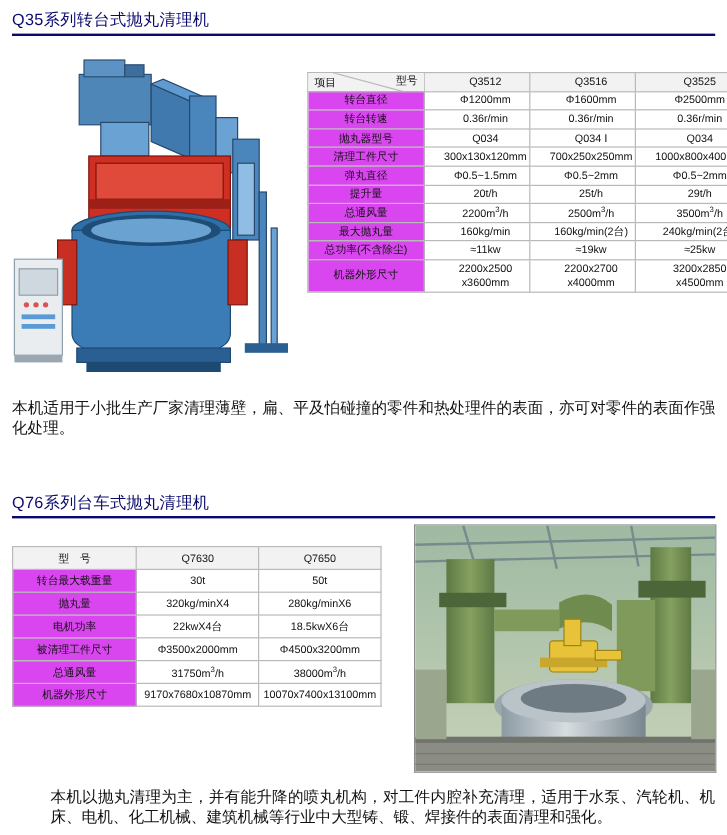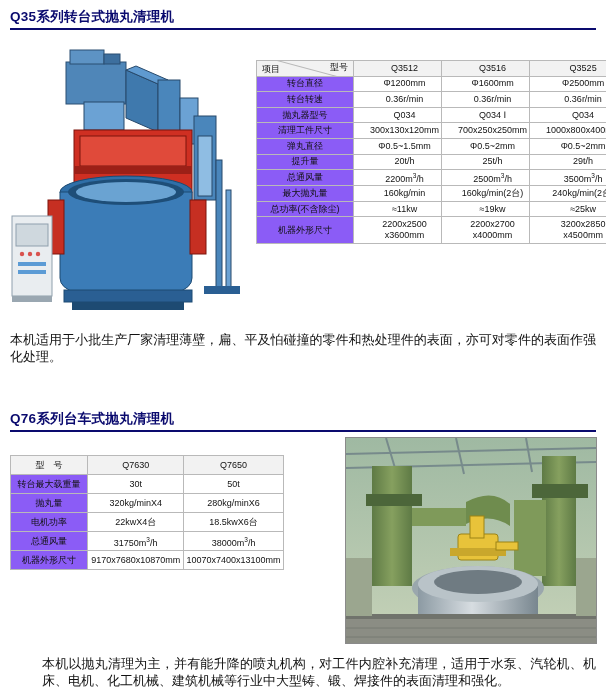--- a/index.html
+++ b/index.html
@@ -16,21 +16,21 @@
     overflow: hidden;
   }
   .page {
     position: relative;
     width: 606px;
     height: 696px;
   }
   .section-title {
     position: absolute;
     font-size: 13.5px;
-    font-weight: bold;
+    font-weight: normal;
     color: #0a0a6e;
     letter-spacing: 0.3px;
   }
   .rule {
     position: absolute;
     height: 2px;
     background: #0a0a6e;
   }
   .caption {
     position: absolute;
@@ -48,21 +48,21 @@
   }
   table.spec td {
     border: 1px solid #b9b9b9;
     text-align: center;
     vertical-align: middle;
     padding: 0 2px;
     color: #111;
     white-space: nowrap;
   }
   table.spec td.lbl {
-    background: #8b5cf6;
+    background: #d946ef;
     font-weight: normal;
   }
   table.spec tr.hdr td {
     background: #f2f2f2;
     font-weight: normal;
   }
   
   .diag {
     position: relative;
     background: #f2f2f2;
@@ -113,21 +113,21 @@
   #table1 td.val { width: 81px; padding-left: 16px; }
   #table1 td.tall { height: 26px; line-height: 11px; white-space: normal; }
 
   
   #table2-wrap {
     position: absolute;
     left: 10px;
     top: 455px;
     width: 295px;
   }
-  #table2 { width: 274px; padding-left: 16px; }
+  #table2 { width: 308px; padding-left: 16px; }
   #table2 td { height: 18px; line-height: 12px; }
   #table2 td.lbl { width: 100px; }
   #table2 td.val { width: 97px; }
 
   
   .art1 {
     position: absolute;
     left: 8px;
     top: 40px;
     width: 240px;
@@ -297,20 +297,25 @@
           </tr>
           <tr>
             <td class="lbl">抛丸量</td>
             <td class="val">320kg/minX4</td>
             <td class="val">280kg/minX6</td>
           </tr>
           <tr>
             <td class="lbl">电机功率</td>
             <td class="val">22kwX4台</td>
             <td class="val">18.5kwX6台</td>
+          </tr>
+          <tr>
+            <td class="lbl">被清理工件尺寸</td>
+            <td class="val">Φ3500x2000mm</td>
+            <td class="val">Φ4500x3200mm</td>
           </tr>
           <tr>
             <td class="lbl">总通风量</td>
             <td class="val">31750m<sup>3</sup>/h</td>
             <td class="val">38000m<sup>3</sup>/h</td>
           </tr>
           <tr>
             <td class="lbl">机器外形尺寸</td>
             <td class="val">9170x7680x10870mm</td>
             <td class="val">10070x7400x13100mm</td>

